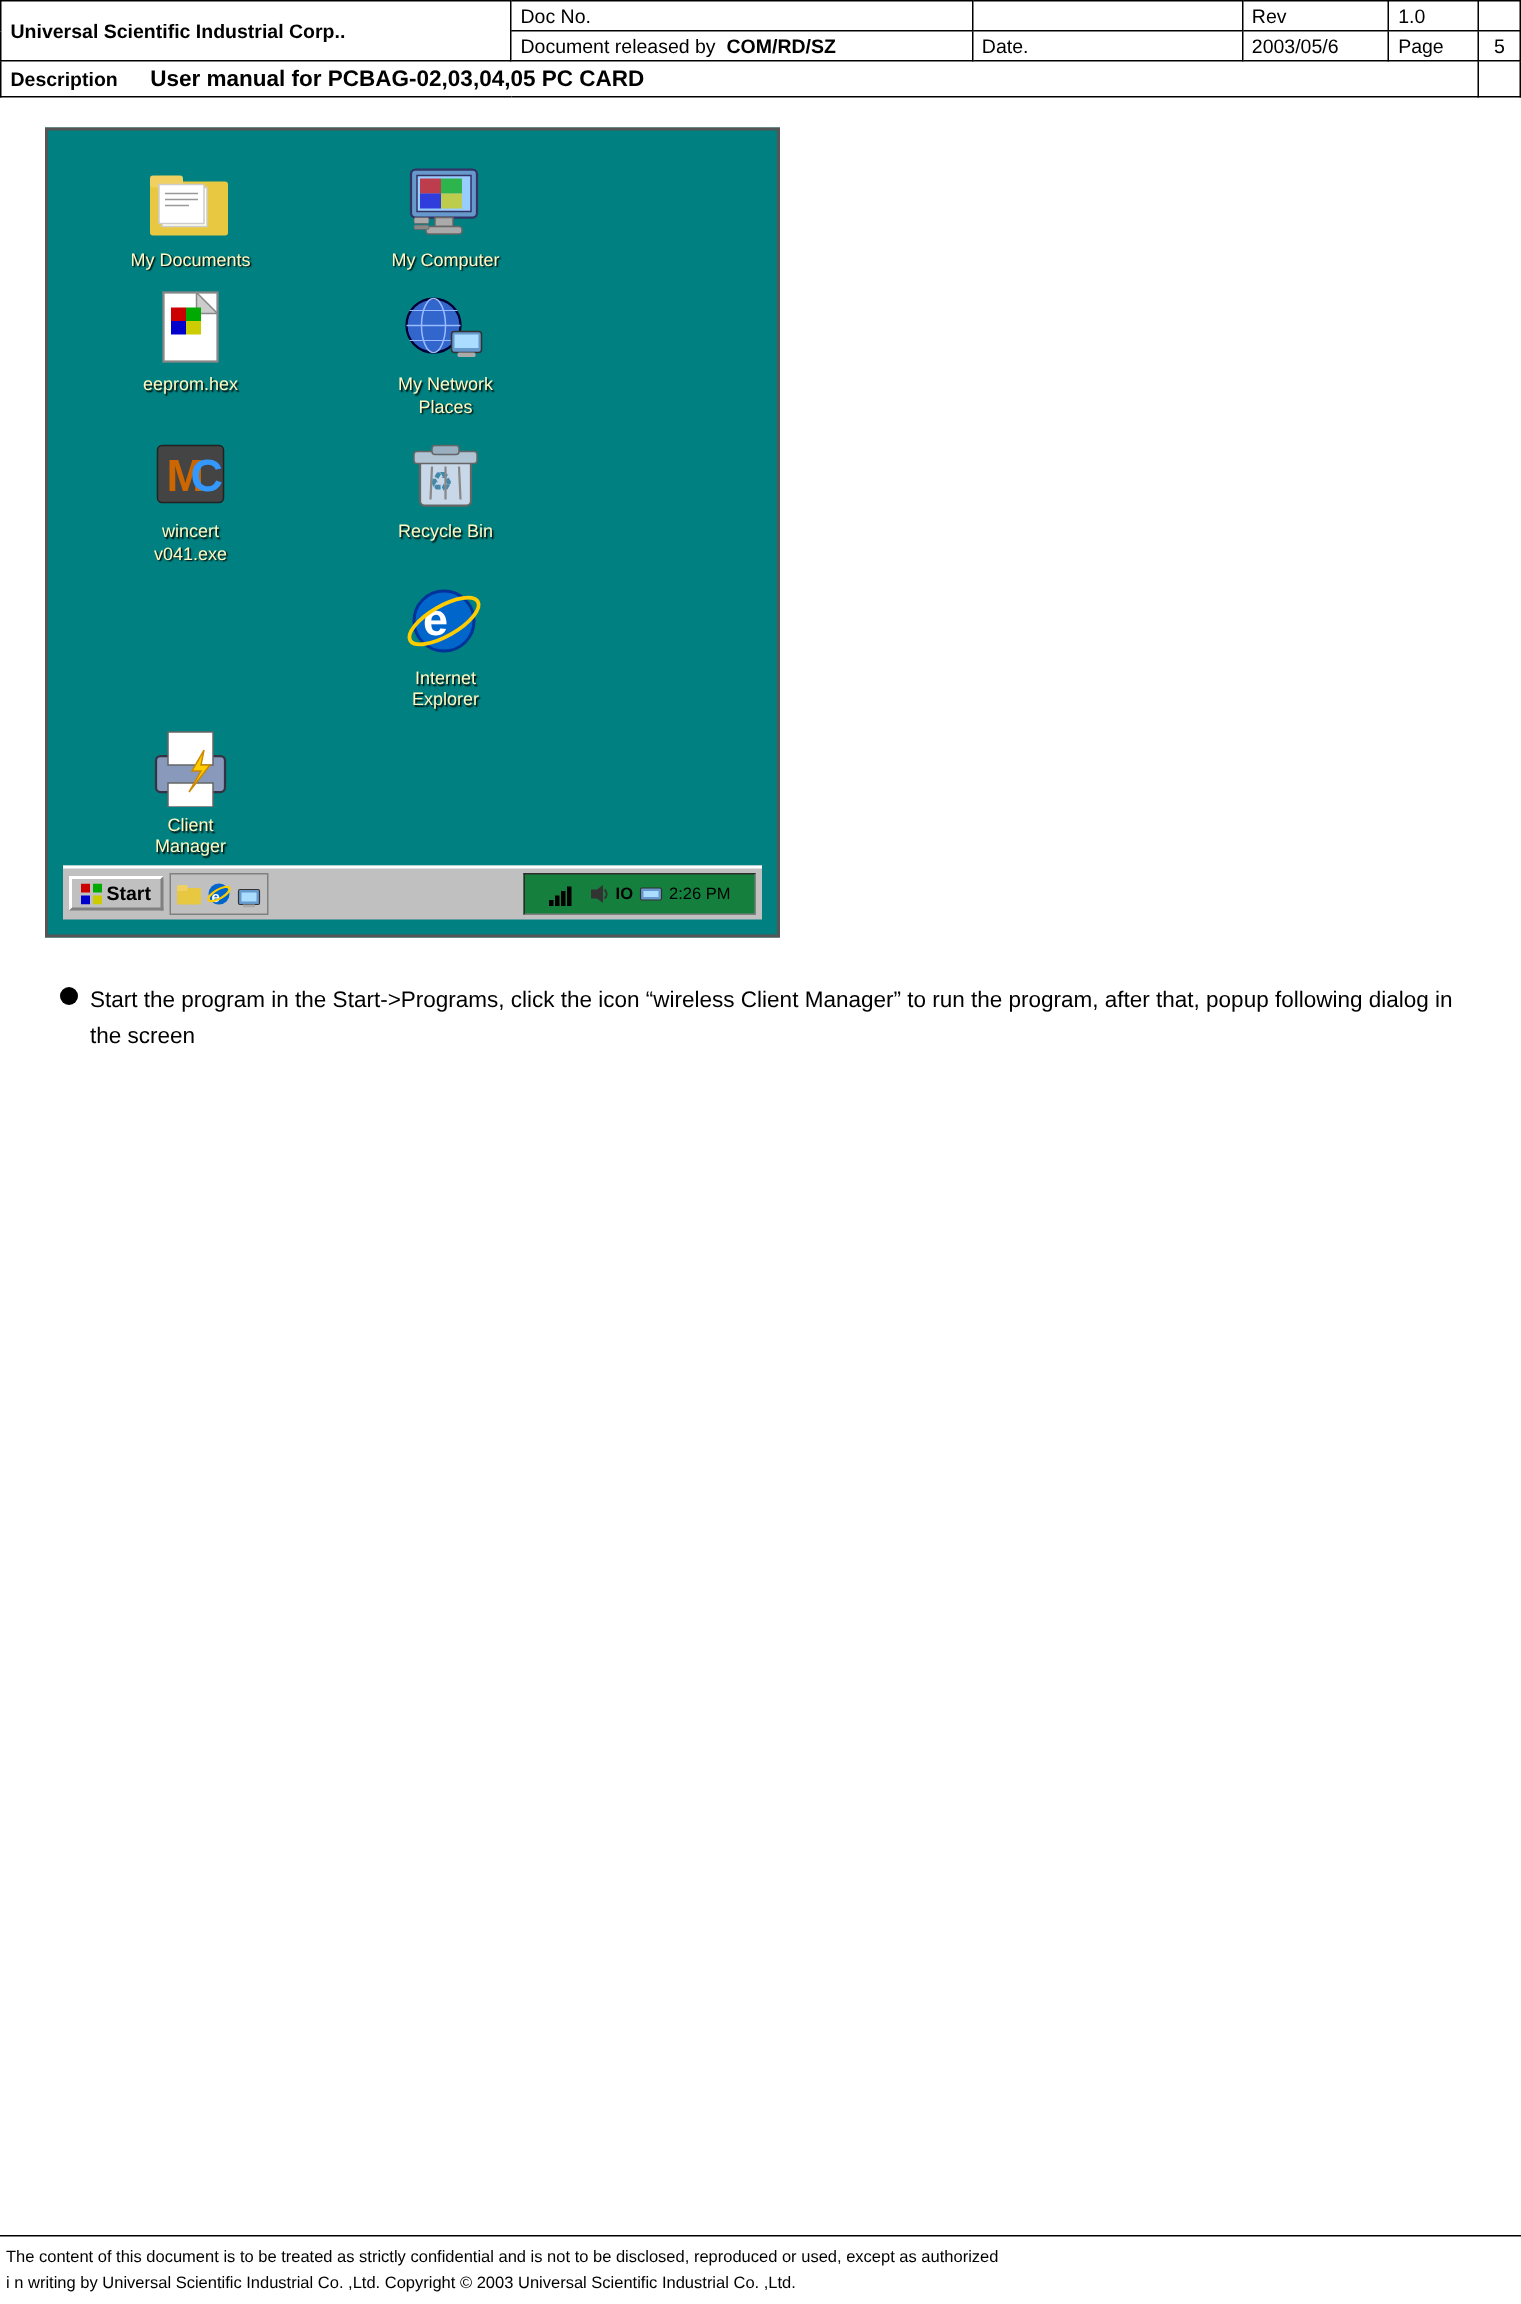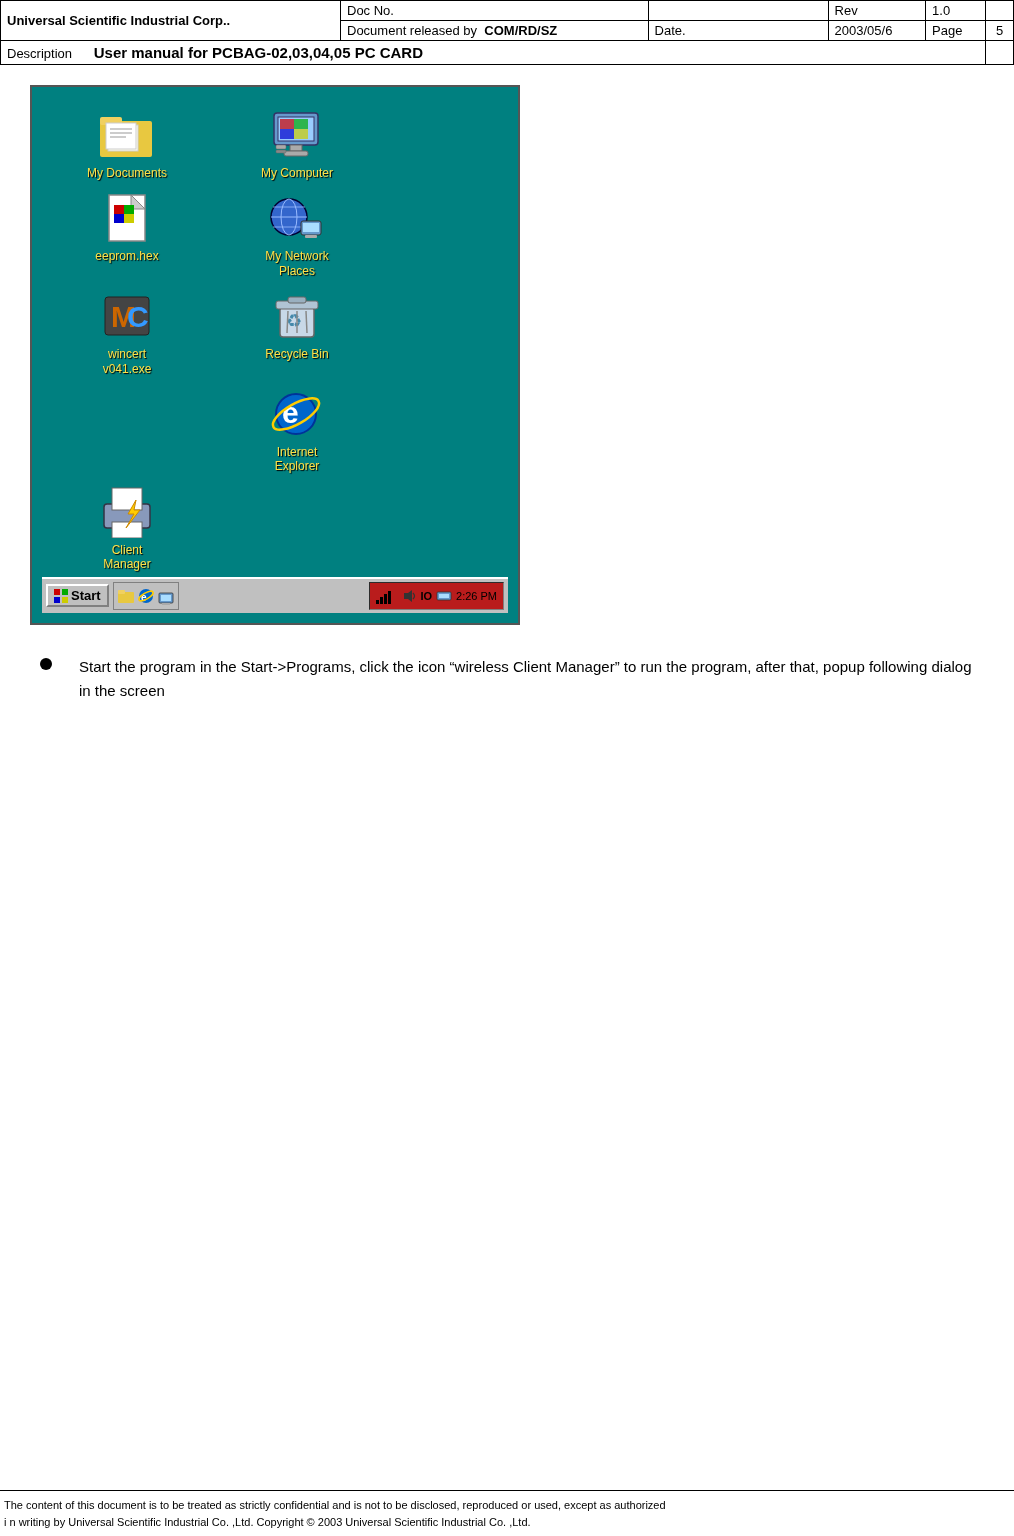--- a/index.html
+++ b/index.html
@@ -21,21 +21,21 @@
     .header-table td, .header-table th {
       border: 1px solid #000;
       padding: 2px 6px;
       font-size: 13px;
     }
     .header-top-left {
       font-weight: bold;
       font-size: 15px;
       width: 340px;
     }
-    .desc-label { font-weight: normal; }
+    .desc-label { font-weight: bold; }
     .desc-value { font-weight: bold; font-size: 15px; }
 
     
     .main-content {
       padding: 20px 30px 0 30px;
     }
 
     
     .desktop-screenshot {
       width: 490px;
@@ -63,21 +63,21 @@
     .desktop-icon .icon-img {
       width: 60px;
       height: 55px;
       margin-bottom: 4px;
       display: flex;
       align-items: center;
       justify-content: center;
     }
 
     .desktop-icon .icon-label {
-      color: #fde047;
+      color: #fef9c3;
       font-size: 12px;
       text-align: center;
       text-shadow: 1px 1px 1px #000;
       font-family: Arial, sans-serif;
       line-height: 1.2;
     }
 
     
     .taskbar {
       background: #c0c0c0;
@@ -107,44 +107,44 @@
       align-items: center;
       gap: 2px;
       background: #c0c0c0;
       border: 1px solid #808080;
       padding: 1px 3px;
       height: 28px;
     }
 
     .taskbar-right {
       margin-left: auto;
-      background: #b91c1c;
+      background: #15803d;
       border: 1px inset #808080;
-      padding: 2px 6px;
+      padding: 2px 16px;
       font-size: 11px;
       display: flex;
       align-items: center;
       gap: 4px;
       height: 28px;
     }
 
     .taskbar-time {
       font-size: 11px;
     }
 
     
     .bullet-section {
       margin-top: 30px;
       padding: 0 10px;
     }
 
     .bullet-item {
       display: flex;
       align-items: flex-start;
-      gap: 27px;
+      gap: 8px;
       margin-bottom: 10px;
     }
 
     .bullet-dot {
       width: 12px;
       height: 12px;
       background: #000;
       border-radius: 50%;
       margin-top: 3px;
       flex-shrink: 0;

